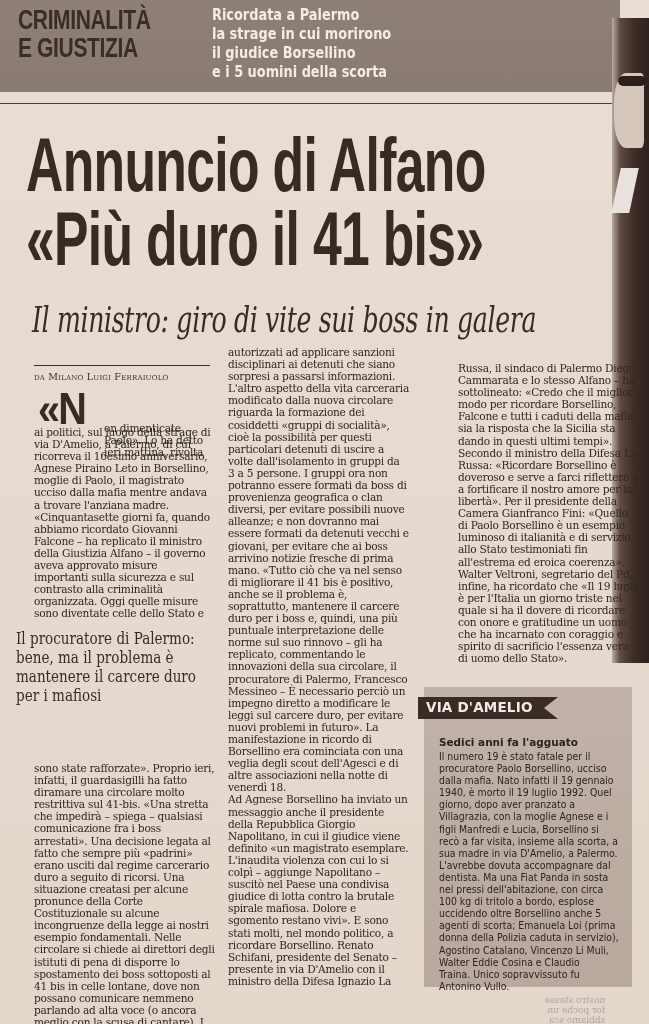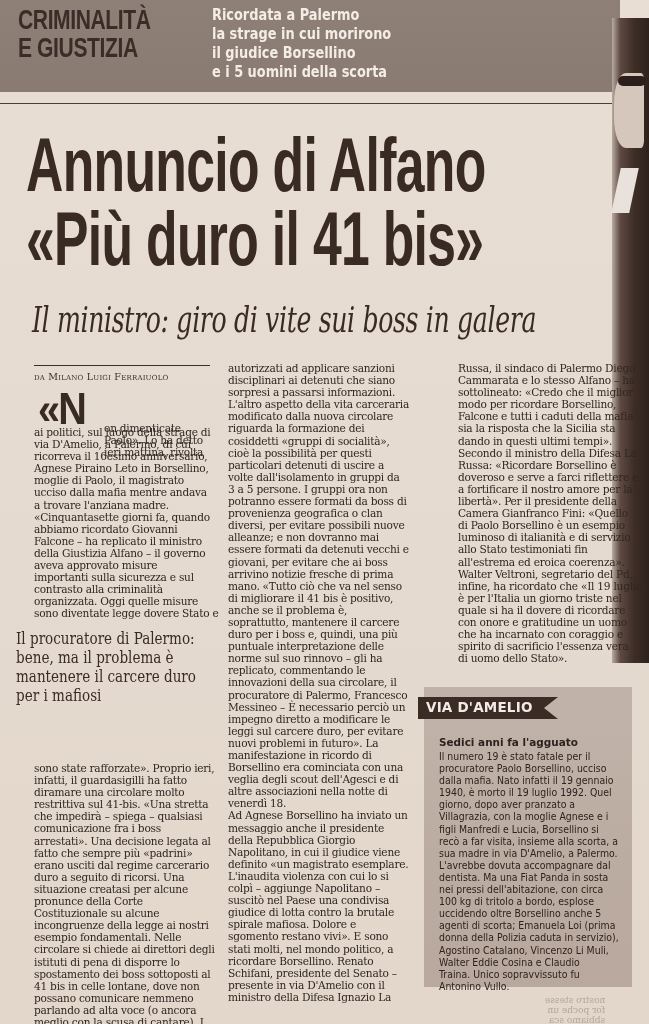--- a/index.html
+++ b/index.html
@@ -79,21 +79,21 @@
   .byline b { font-weight: normal; text-align: right; }
 
   .col {
     position: absolute;
     font-family: "DejaVu Serif", serif; font-size: 10.6px; line-height: 12.1px;
     color: #2f2722; letter-spacing: -0.25px;
   }
   .col p { white-space: nowrap; }
   .col1a { left: 34px; top: 390px; width: 180px; }
   .col1b { left: 34px; top: 762px; width: 180px; }
-  .col2 { left: 228px; top: 362px; width: 180px; }
+  .col2 { left: 228px; top: 346px; width: 180px; }
   .col3 { left: 420px; top: 362px; width: 190px; margin-left: 38px; }
 
   .dropcap-wrap { position: relative; height: 36px; }
   .dropcap {
     position: absolute; left: 4px; top: -3px;
     font-family: "Liberation Sans", sans-serif; font-weight: bold;
     font-size: 44px; line-height: 44px; color: #3a2a24;
     transform: scaleX(0.9); transform-origin: left top; letter-spacing: -2px;
   }
   .dropcap-lines { position: absolute; left: 70px; top: 0; margin-top: 32px; }
@@ -193,21 +193,21 @@
         <p>ucciso dalla mafia mentre andava</p>
         <p>a trovare l'anziana madre.</p>
         <p>«Cinquantasette giorni fa, quando</p>
         <p>abbiamo ricordato Giovanni</p>
         <p>Falcone – ha replicato il ministro</p>
         <p>della Giustizia Alfano – il governo</p>
         <p>aveva approvato misure</p>
         <p>importanti sulla sicurezza e sul</p>
         <p>contrasto alla criminalità</p>
         <p>organizzata. Oggi quelle misure</p>
-        <p>sono diventate legge dovere Stato e</p>
+        <p>sono diventate celle dello Stato e</p>
       </div>
   </div>
 
   <div class="pullquote">
     <div>Il procuratore di Palermo:</div>
     <div>bene, ma il problema è</div>
     <div>mantenere il carcere duro</div>
     <div>per i mafiosi</div>
   </div>
 

